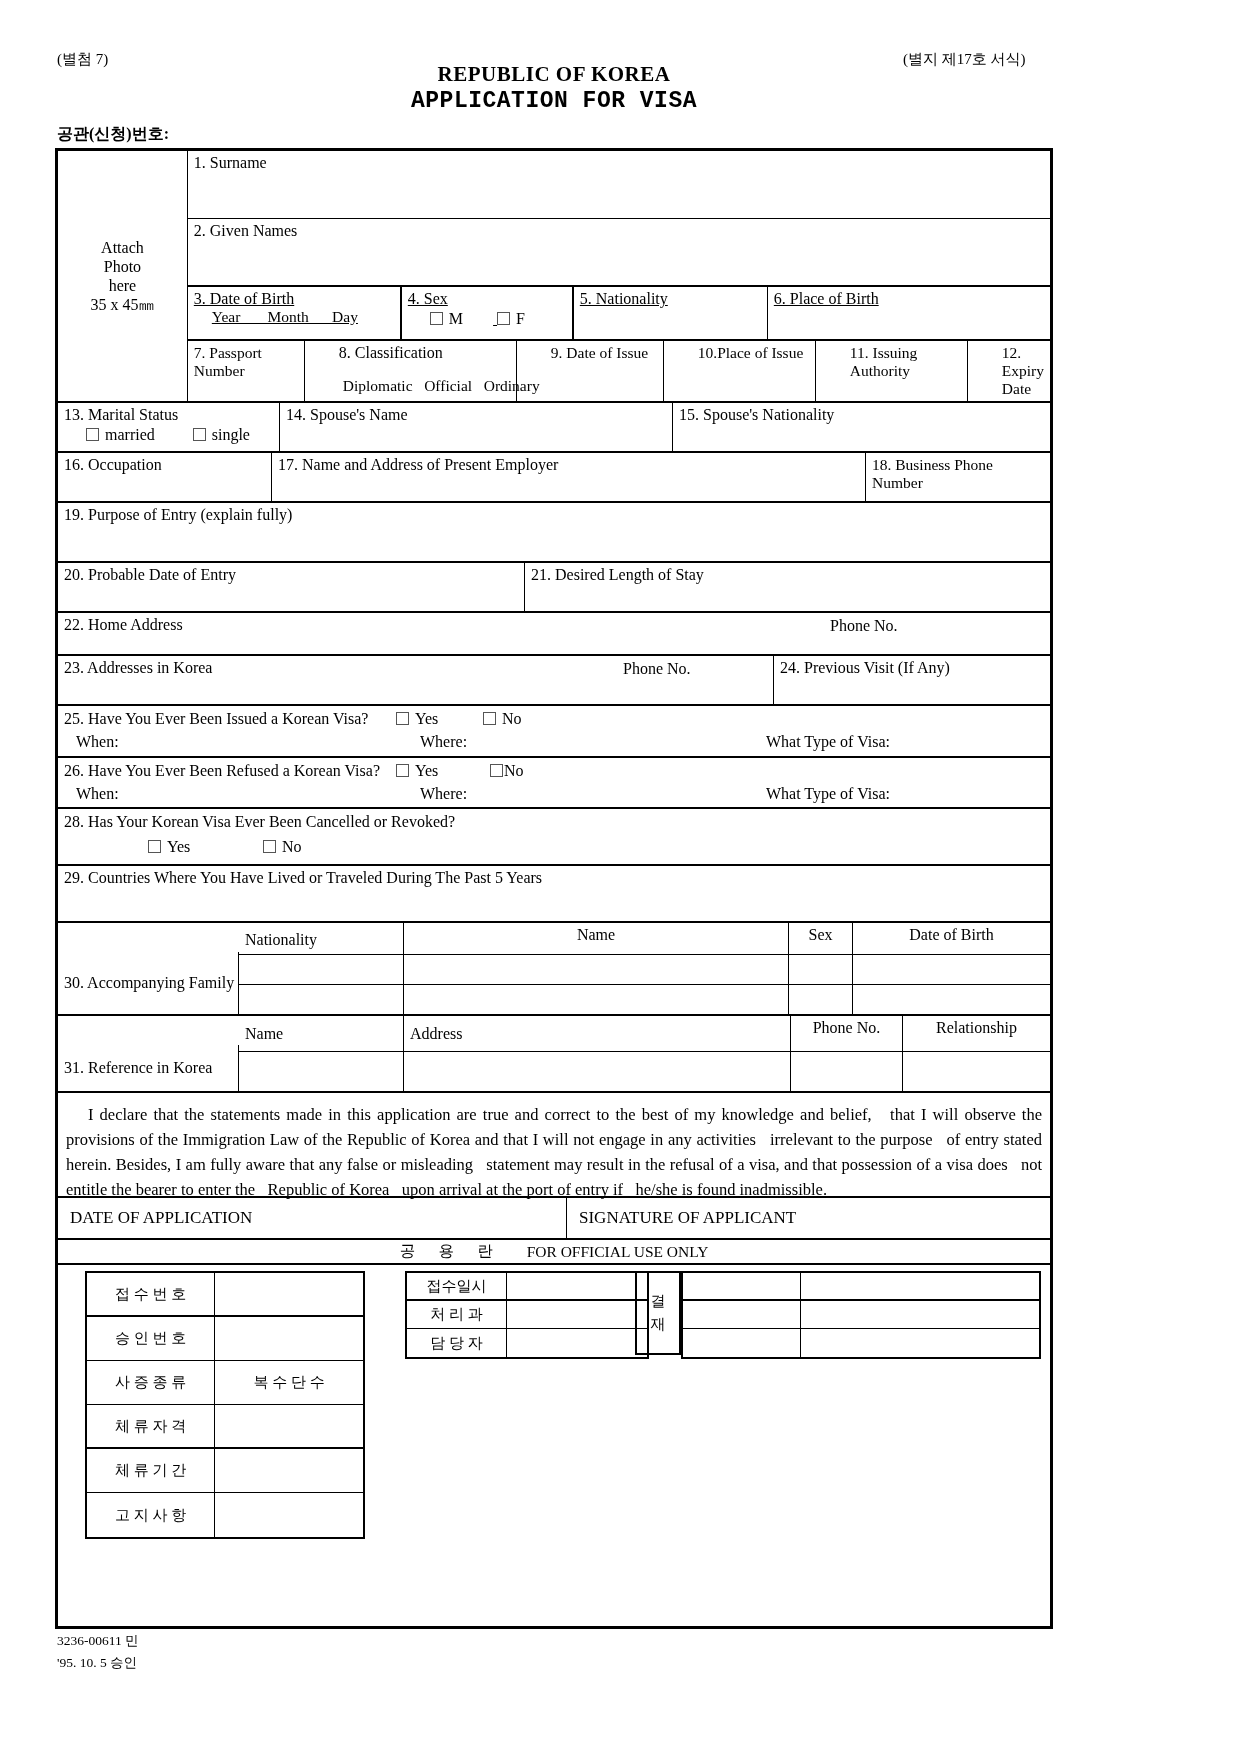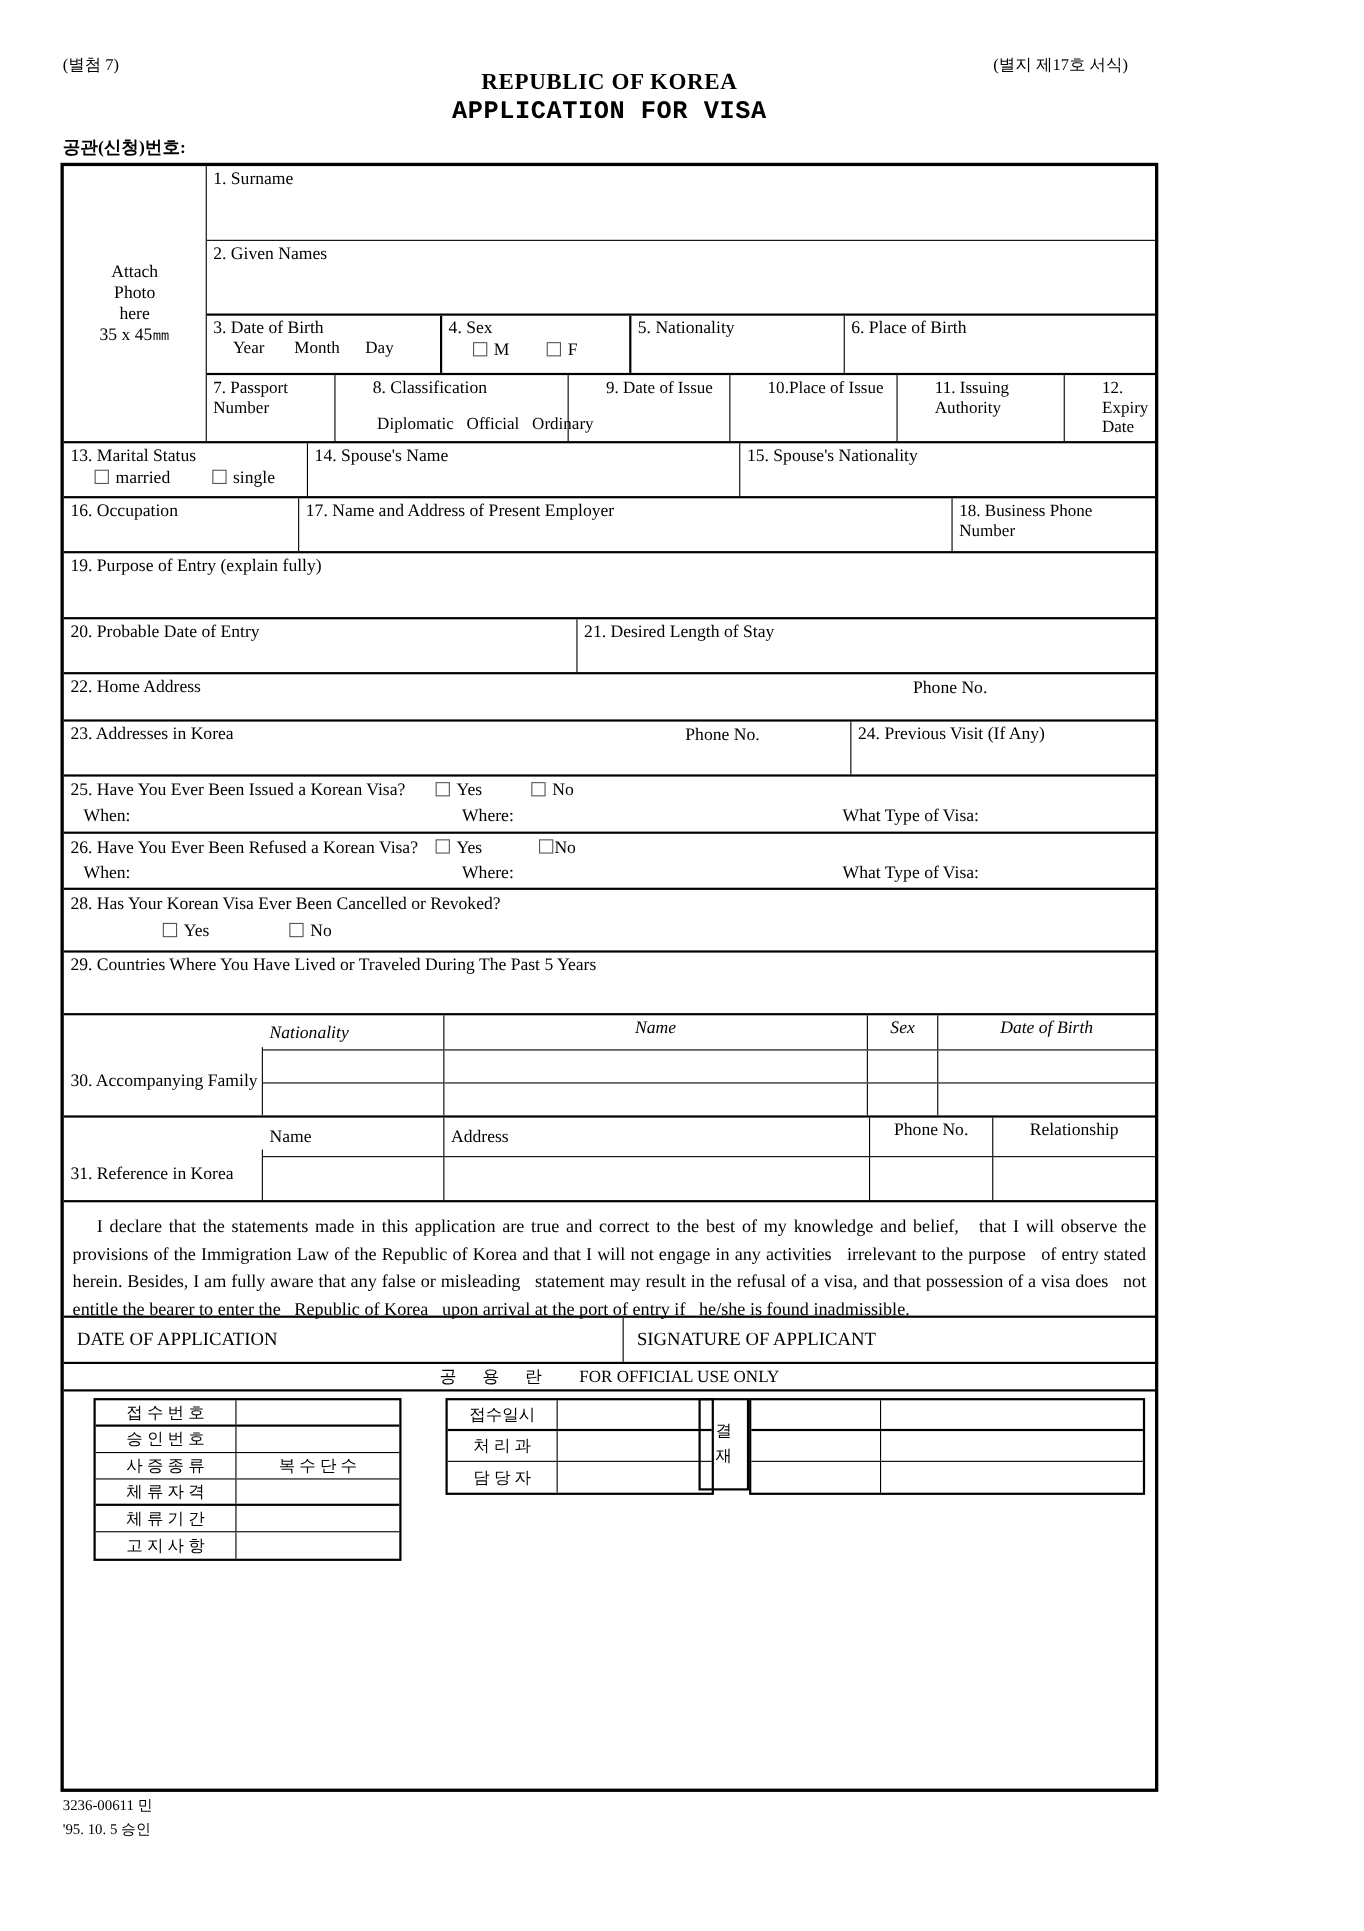--- a/index.html
+++ b/index.html
@@ -22,59 +22,59 @@
   .c.nr{border-right:none;}
   .c.bv2{border-right-width:2px;}
   .fx{flex:1;}
   
   .blockA{display:flex;height:252px;border-bottom:2px solid #000;box-sizing:border-box;}
   .photo-cell{width:205px;border-right:1px solid #000;box-sizing:border-box;display:flex;flex-direction:column;
               align-items:center;justify-content:center;line-height:19px;font-size:16px;}
   .acol{flex:1;display:flex;flex-direction:column;}
   .r-sur{height:70px;border-bottom:1px solid #000;box-sizing:border-box;display:flex;}
   .r-giv{height:70px;border-bottom:2px solid #000;box-sizing:border-box;display:flex;}
-  .r-dob{height:56px;border-bottom:2px solid #000;box-sizing:border-box;display:flex;}
+  .r-dob{height:56px;border-bottom:2px solid #000;box-sizing:border-box;display:flex;text-decoration:underline;}
   .r-pass{flex:1;display:flex;gap:28px;}
   .w214{width:214px;}.w172{width:172px;}.w194{width:194px;}
   .w117{width:117px;}.w184{width:184px;}.w119{width:119px;}.w124{width:124px;}
   .w222{width:222px;}.w393{width:393px;}.w214b{width:214px;}.w594{width:594px;}
   .w467{width:467px;}.w716{width:716px;}.w599{width:599px;}.w509{width:509px;}
   .h50{height:50px;}.h60{height:60px;}.h43{height:43px;}.h52{height:52px;}.h51{height:51px;}
   .h57{height:57px;}.h42{height:42px;}.h25{height:25px;}
   .sub{font-size:15.5px;}
   .cb{display:inline-block;width:11px;height:11px;border:1px solid #555;background:#fff;
       vertical-align:-1px;margin-right:6px;}
   .cbw{display:inline-block;}
   .clscol{display:flex;flex-direction:column;justify-content:space-between;padding-bottom:6px;}
   
   .row30{height:93px;}
   .row31{height:77px;}
   .lblcell{width:181px;border-right:1px solid #000;box-sizing:border-box;display:flex;align-items:center;
            padding-left:6px;margin-top:29px;}
   .subcol{flex:1;display:flex;flex-direction:column;}
   .sr{display:flex;border-bottom:1px solid #000;box-sizing:border-box;}
   .sr:last-child{border-bottom:none;flex:1;}
-  .sr32{height:32px;font-style:italic;}.sr30{height:30px;}.sr36{height:36px;}
+  .sr32{height:32px;}.sr30{height:30px;}.sr36{height:36px;}
   .w165{width:165px;}.w385{width:385px;}.w64{width:64px;}.w387{width:387px;}.w112{width:112px;}
   .ctr{display:flex;align-items:flex-start;justify-content:center;text-align:center;}
   
   .decl{height:105px;padding:9px 8px 0 8px;box-sizing:border-box;border-bottom:2px solid #000;
         font-size:16.5px;line-height:25px;white-space:pre-wrap;text-indent:22px;text-align:justify;}
   .datesig{padding-top:10px;padding-left:12px;font-size:17px;}
   
   .offhdr{display:flex;align-items:center;justify-content:center;gap:34px;font-size:15.5px;}
   .official{height:361px;position:relative;}
   .mini{position:absolute;border:2px solid #000;box-sizing:border-box;font-size:15px;}
   .mrow{display:flex;border-bottom:1px solid #000;box-sizing:border-box;}
   .mrow.th{border-bottom-width:2px;}
   .mrow:last-child{border-bottom:none;}
   .mlabel{border-right:1px solid #000;box-sizing:border-box;display:flex;align-items:center;
           justify-content:center;}
   .mval{flex:1;display:flex;align-items:center;justify-content:center;box-sizing:border-box;}
-  .lt .mrow{height:24px;}  .lt .mlabel{width:128px;}
+  .lt .mrow{height:44px;}  .lt .mlabel{width:128px;}
   .mt .mrow{height:28px;}  .mt .mlabel{width:100px;}
   .appr{display:flex;flex-direction:column;align-items:center;justify-content:center;line-height:23px;}
   .grid .mrow{height:28px;} .grid .gc1{width:118px;border-right:1px solid #000;box-sizing:border-box;}
   .grid .gc2{flex:1;}
   .foot{font-size:13.5px;line-height:22px;}
   .foot-r{text-align:right;}
 </style>
 </head>
 <body>
 

